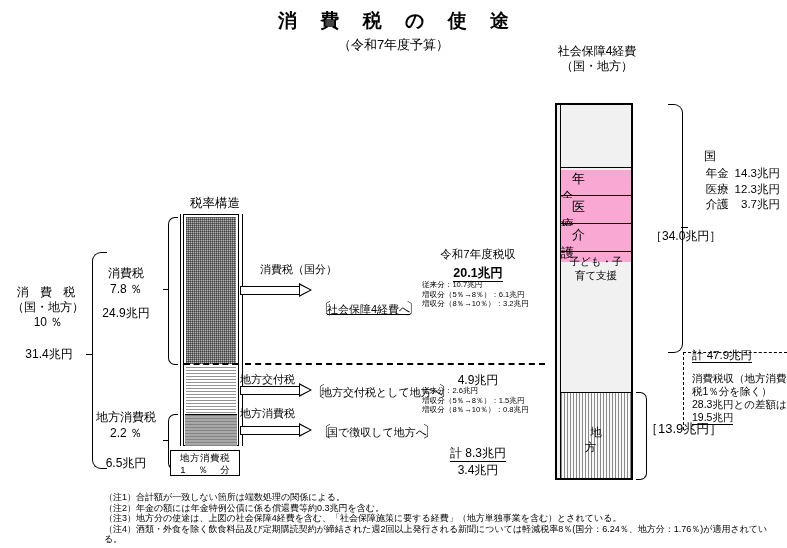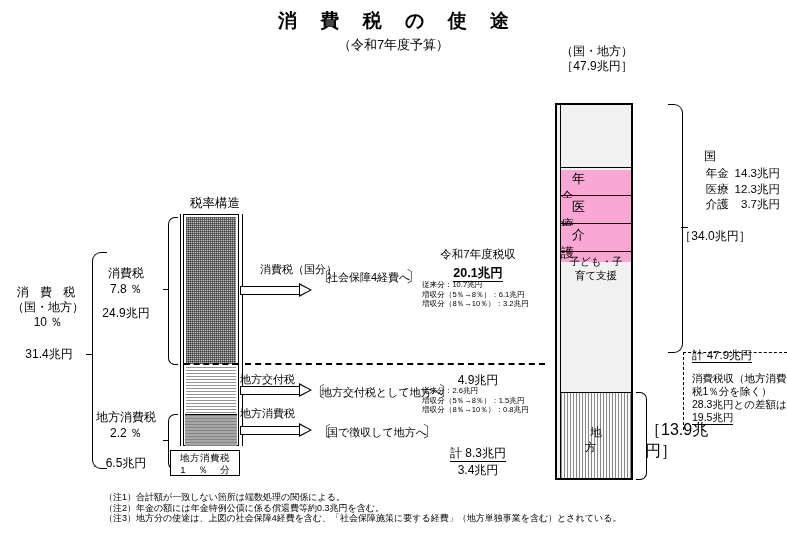--- a/index.html
+++ b/index.html
@@ -10,21 +10,21 @@
   body {
     width: 787px;
     height: 548px;
     position: relative;
     font-family: "Liberation Sans", "DejaVu Sans", sans-serif;
     color: #000000;
     overflow: hidden;
   }
   .abs { position: absolute; }
   .ctr { text-align: center; }
-  .rt  { text-align: center; }
+  .rt  { text-align: left; }
 
   
   #title {
     left: 0; top: 8px; width: 787px;
     font-size: 19px;
     font-weight: bold;
     letter-spacing: 9px;
     text-indent: 9px;
   }
   #subtitle {
@@ -307,21 +307,21 @@
   
   #brace-chihou {
     left: 636px; top: 392px;
     width: 10px; height: 86px;
     border-left: 1.2px solid #000;
     border-top: 1.2px solid #000;
     border-bottom: 1.2px solid #000;
     border-radius: 7px 0 0 7px;
     transform: scaleX(-1);
   }
-  #lbl-139 { left: 645px; top: 420px; width: 80px; font-size: 16px; }
+  #lbl-139 { left: 645px; top: 420px; width: 80px; font-size: 13px; }
 
   #right-total {
     left: 692px; top: 348px; width: 95px;
     font-size: 11.5px;
   }
   #right-total span { border-bottom: 1.1px solid #000; padding-bottom: 1px; }
   #right-note {
     left: 692px; top: 372px; width: 95px;
     font-size: 10.5px; line-height: 13px;
   }
@@ -379,21 +379,21 @@
 <div class="abs ctr" id="box-1pct">
   <div class="l1">地方消費税</div>
   <div class="l2">1 ％ 分</div>
 </div>
 
 <div class="abs arrow-cap" style="left:240px; top:262px;padding-left:20px;">消費税（国分）</div>
 <div class="arrow" style="left:240px; top:283px; width:72px;">
   <div class="shaft" style="width:59px;"></div>
   <div class="head" style="left:59px;"></div>
 </div>
-<div class="dest" style="left:318px; top:270px;">社会保障4経費へ</div>
+<div class="dest" style="left:318px; top:302px;text-decoration:underline;">社会保障4経費へ</div>
 
 <div class="abs arrow-cap" style="left:240px; top:372px;">地方交付税</div>
 <div class="arrow" style="left:240px; top:383px; width:72px;">
   <div class="shaft" style="width:59px;"></div>
   <div class="head" style="left:59px;"></div>
 </div>
 <div class="dest" style="left:312px; top:385px;">地方交付税として地方へ</div>
 
 <div class="abs arrow-cap" style="left:240px; top:406px;">地方消費税</div>
 <div class="arrow" style="left:240px; top:423px; width:72px;">
@@ -419,22 +419,22 @@
   <div>従来分：2.6兆円</div>
   <div>増収分（5％→8％）：1.5兆円</div>
   <div>増収分（8％→10％）：0.8兆円</div>
 </div>
 <div class="abs ctr" id="rev-34">3.4兆円</div>
 <div class="abs ctr" id="rev-total">
   <span>計 8.3兆円</span>
 </div>
 
 <div class="abs ctr" id="ss-header">
+  <div>社会保障4経費</div>
   <div>（国・地方）</div>
-  <div>［47.9兆円］</div>
 </div>
 <div class="abs" id="ss-bar"></div>
 <div class="abs" id="ss-bar-inner-rail"></div>
 <div class="abs" id="ss-local"></div>
 
 <div class="ss-div" style="top:167px;"></div>
 <div class="ss-row wide" style="top:170px;">年 金</div>
 <div class="ss-div" style="top:195px;"></div>
 <div class="ss-row wide" style="top:198px;">医 療</div>
 <div class="ss-div" style="top:223px;"></div>
@@ -479,13 +479,14 @@
   <div class="ul" style="display:inline-block;">19.5兆円</div>
 </div>
 
 <div class="abs" id="brace-chihou"></div>
 <div class="abs" id="lbl-139">［13.9兆円］</div>
 
 <div class="abs" id="notes">
   <div>（注1）合計額が一致しない箇所は端数処理の関係による。</div>
   <div>（注2）年金の額には年金特例公債に係る償還費等約0.3兆円を含む。</div>
   <div>（注3）地方分の使途は、上図の社会保障4経費を含む、「社会保障施策に要する経費」（地方単独事業を含む）とされている。</div>
+  <div class="wrap">（注4）酒類・外食を除く飲食料品及び定期購読契約が締結された週2回以上発行される新聞については軽減税率8％(国分：6.24％、地方分：1.76％)が適用されている。</div>
 </div>
 
 </body></html>

